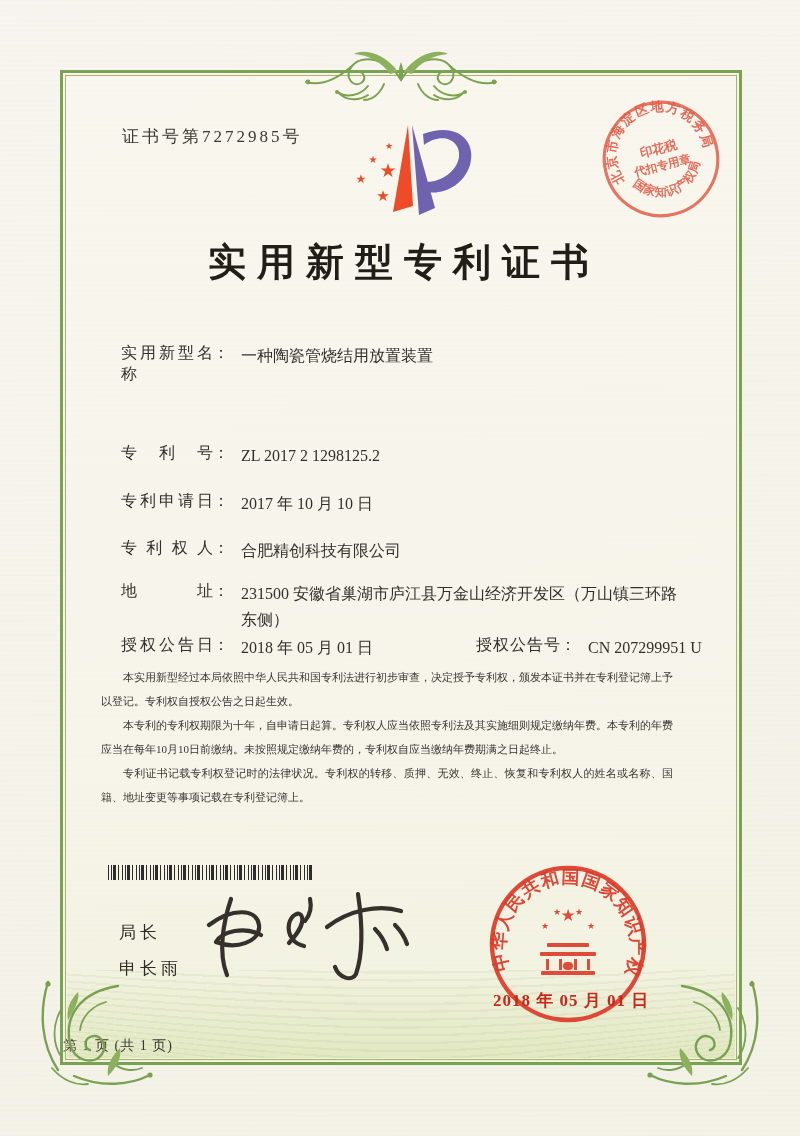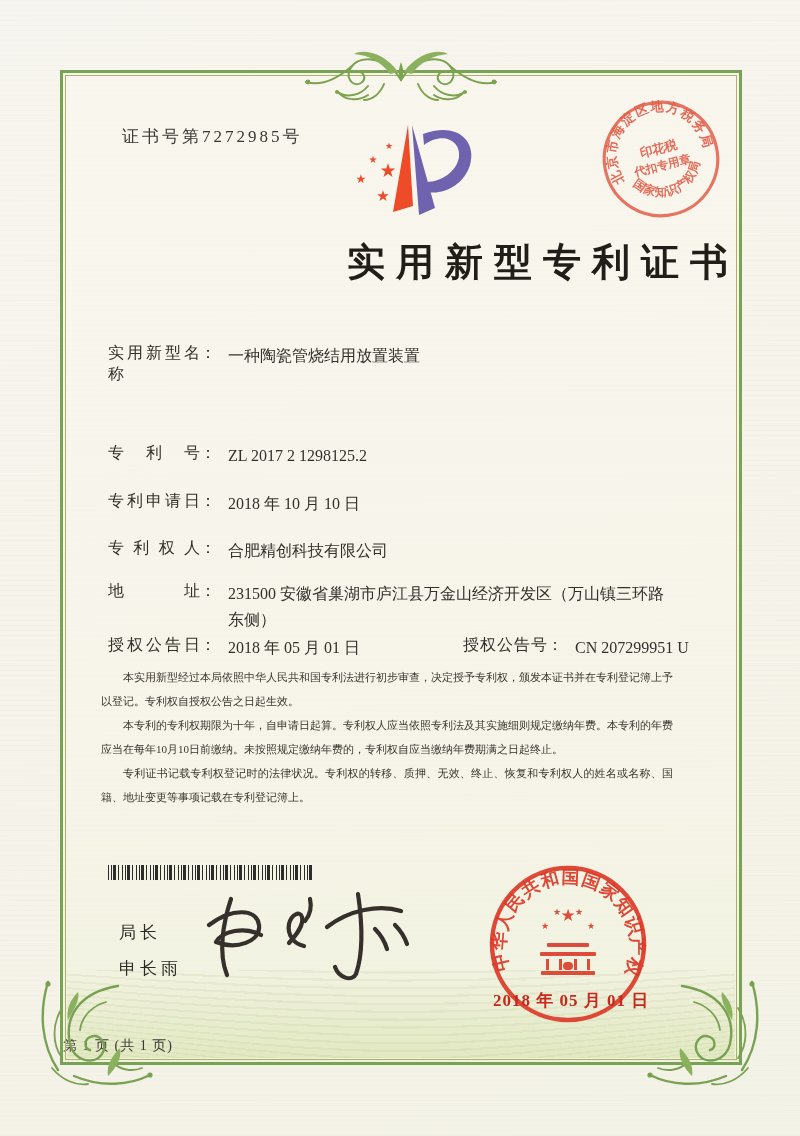--- a/index.html
+++ b/index.html
@@ -26,26 +26,26 @@
       repeating-radial-gradient(ellipse 160% 26px at 50% 130%, rgba(140,170,90,0.10) 0 2px, transparent 2px 7px),
       linear-gradient(to bottom, rgba(213,224,172,0) 0%, rgba(208,220,160,0.45) 100%);
   }
   .content { position:absolute; inset:0; }
 
   .cert-number { position:absolute; left:45px; top:52px; font-size:17px; letter-spacing:3px; color:#3a3733;margin-left:14px; }
 
   .logo { position:absolute; left:268px; top:46px; }
 
   .title {
-    position:absolute; left:0; top:164px; width:100%; text-align:right;
+    position:absolute; left:0; top:164px; width:100%; text-align:center;
     font-size:38px; font-weight:700; letter-spacing:11px; padding-left:6px; color:#211e1a;
   }
 
   .frow { position:absolute; left:45px; font-size:16px; color:#33302b; width:610px; }
-  .flabel { display:inline-block; width:92px; text-align:justify; text-align-last:justify; vertical-align:top; }
+  .flabel { display:inline-block; width:92px; text-align:justify; text-align-last:justify; vertical-align:top;margin-left:13px; }
   .fcolon { display:inline-block; vertical-align:top; }
   .fvalue { display:inline-block; margin-left:8px; vertical-align:top; line-height:26px; }
   .addr-val { width:448px; }
   .pair2 { position:absolute; left:355px; top:0; white-space:nowrap; }
   .pair2 .flabel { width:84px; }
 
   .body-text {
     position:absolute; left:38px; top:592px; width:572px;
     font-size:11px; line-height:24px; color:#3a362f; text-align:justify;
   }
@@ -108,21 +108,21 @@
     <div class="frow" style="top:270px">
       <span class="flabel">实用新型名称</span><span class="fcolon">：</span>
       <span class="fvalue">一种陶瓷管烧结用放置装置</span>
     </div>
     <div class="frow" style="top:370px">
       <span class="flabel">专利号</span><span class="fcolon">：</span>
       <span class="fvalue">ZL 2017 2 1298125.2</span>
     </div>
     <div class="frow" style="top:418px">
       <span class="flabel">专利申请日</span><span class="fcolon">：</span>
-      <span class="fvalue">2018 年 10 月 10 日</span>
+      <span class="fvalue">2017 年 10 月 10 日</span>
     </div>
     <div class="frow" style="top:465px">
       <span class="flabel">专利权人</span><span class="fcolon">：</span>
       <span class="fvalue">合肥精创科技有限公司</span>
     </div>
     <div class="frow" style="top:508px">
       <span class="flabel">地址</span><span class="fcolon">：</span>
       <span class="fvalue addr-val">231500 安徽省巢湖市庐江县万金山经济开发区（万山镇三环路东侧）</span>
     </div>
     <div class="frow" style="top:562px">

